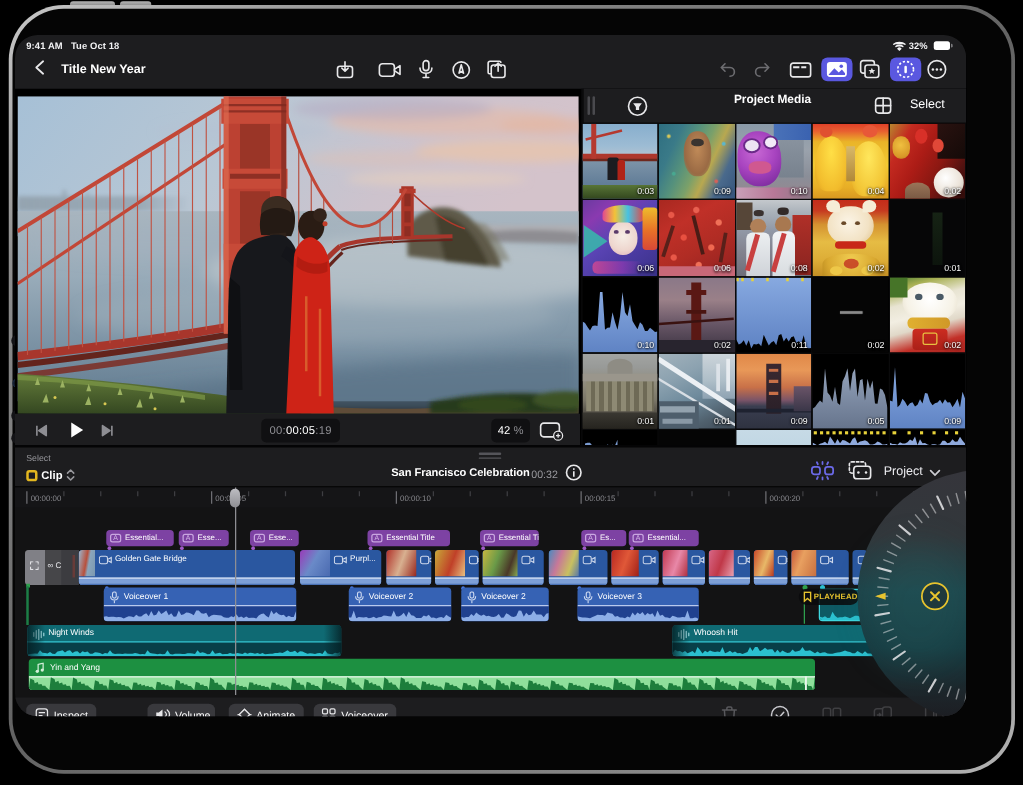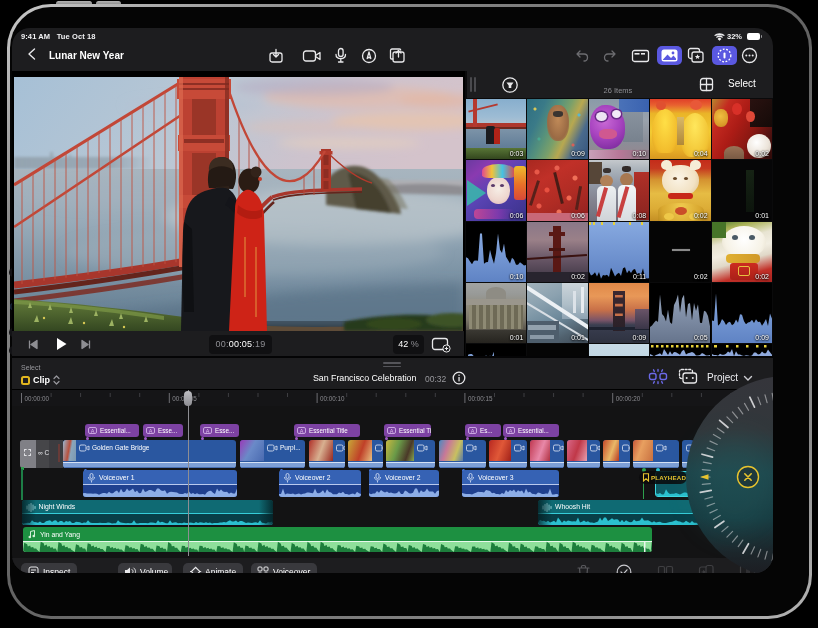--- a/index.html
+++ b/index.html
@@ -19,21 +19,21 @@
     <div class="abs" style="left:9px;top:4px;font-size:7.5px;font-weight:bold;color:#f2f2f4;letter-spacing:.1px">9:41 AM&nbsp;&nbsp; Tue Oct 18</div>
     <svg style="position:absolute;left:702px;top:4px" width="11" height="9" viewBox="0 0 11 9">
       <path d="M1 3.4 C3 1.4 8 1.4 10 3.4 M2.7 5.2 C4 3.9 7 3.9 8.3 5.2 M4.4 6.9 C5 6.3 6 6.3 6.6 6.9 L5.5 8 Z" stroke="#f2f2f4" stroke-width="1.1" fill="#f2f2f4" stroke-linecap="round"></path>
     </svg>
     <div class="abs" style="left:715px;top:4px;font-size:7.5px;font-weight:bold;color:#f2f2f4">32%</div>
     <div class="abs" style="left:735px;top:4.5px;width:13px;height:7px;border-radius:2px;background:#fff"></div>
     <div class="abs" style="left:748.5px;top:6.5px;width:1.5px;height:3px;border-radius:0 1px 1px 0;background:#9a9a9e"></div>
     <svg style="position:absolute;left:14px;top:19px" width="12" height="14" viewBox="0 0 12 14">
       <path d="M8.5 2 L3 7 L8.5 12" stroke="#e8e8ea" stroke-width="1.4" fill="none" stroke-linecap="round" stroke-linejoin="round"></path>
     </svg>
-    <div class="abs" style="left:37px;top:22px;font-size:10px;font-weight:bold;color:#fff">Lunar New Year</div>
+    <div class="abs" style="left:37px;top:22px;font-size:10px;font-weight:bold;color:#fff">Title New Year</div>
     <svg style="position:absolute;left:256px;top:20px" width="16" height="16" viewBox="0 0 16 16">
       <rect x="2" y="5" width="12" height="9" rx="2" stroke="#e8e8ea" stroke-width="1.3" fill="none" stroke-linecap="round" stroke-linejoin="round"></rect>
       <path d="M8 1.5 L8 8.5 M5.5 6.5 L8 9 L10.5 6.5" stroke="#e8e8ea" stroke-width="1.3" fill="none" stroke-linecap="round" stroke-linejoin="round"></path>
     </svg>
     <svg style="position:absolute;left:290px;top:21px" width="20" height="14" viewBox="0 0 20 14">
       <rect x="1.5" y="2" width="12" height="10" rx="2.5" stroke="#e8e8ea" stroke-width="1.3" fill="none" stroke-linecap="round" stroke-linejoin="round"></rect>
       <path d="M13.5 6.5 L18 3.5 L18 10.5 L13.5 7.5" stroke="#e8e8ea" stroke-width="1.3" fill="none" stroke-linecap="round" stroke-linejoin="round"></path>
     </svg>
     <svg style="position:absolute;left:322px;top:19px" width="13" height="17" viewBox="0 0 13 17">
       <rect x="4.5" y="1.5" width="4.6" height="8" rx="2.3" stroke="#e8e8ea" stroke-width="1.3" fill="none" stroke-linecap="round" stroke-linejoin="round"></rect>
@@ -243,21 +243,21 @@
       <path d="M15.5 10.8 L15.5 14.2 M13.8 12.5 L17.2 12.5" stroke="#e8e8ea" stroke-width="1"></path>
     </svg>
     <div class="abs" style="left:453px;top:43px;width:308px;height:287px;background:#0a0a0b"></div>
     <div class="abs" style="left:455px;top:43px;width:306px;height:27px;background:#1d1d1f"></div>
     <div class="abs" style="left:458px;top:49px;width:1.6px;height:15px;background:#4a4a4e;border-radius:1px"></div>
     <div class="abs" style="left:462px;top:49px;width:1.6px;height:15px;background:#4a4a4e;border-radius:1px"></div>
     <svg style="position:absolute;left:489px;top:48px" width="18" height="18" viewBox="0 0 18 18">
       <circle cx="9" cy="9" r="7.2" stroke="#e8e8ea" stroke-width="1.3" fill="none" stroke-linecap="round" stroke-linejoin="round"></circle>
       <path d="M5.5 6.5 L12.5 6.5 L10.3 9.5 L10.3 12 L7.7 12 L7.7 9.5 Z" fill="#e8e8ea" stroke="none"></path>
     </svg>
-    <div class="abs" style="left:453px;top:58px;width:306px;text-align:center;font-size:7.5px;color:#8e8e93">26 Items</div>
+    <div class="abs" style="left:453px;top:46px;width:306px;text-align:center;font-size:9.5px;font-weight:bold;color:#fff">Project Media</div>
     <svg style="position:absolute;left:687px;top:49px" width="15" height="15" viewBox="0 0 15 15">
       <rect x="1.5" y="1.5" width="12" height="12" rx="2.5" stroke="#e8e8ea" stroke-width="1.3" fill="none" stroke-linecap="round" stroke-linejoin="round"></rect>
       <path d="M7.5 1.5 L7.5 13.5 M1.5 7.5 L13.5 7.5" stroke="#e8e8ea" stroke-width="1.3" fill="none" stroke-linecap="round" stroke-linejoin="round"></path>
     </svg>
     <div class="abs" style="left:716px;top:50px;font-size:10px;color:#fff">Select</div>
     <div style="position:absolute;left:454px;top:71px;width:60.4px;height:60.3px;overflow:hidden;background:#000">
       <div style="position:absolute;inset:0;background:linear-gradient(180deg,#87aecd 0%,#9dbcd4 30%,#b3c3d0 44%,#7e95a9 48%,#647f99 78%,#5a7690 100%)"></div>
       <div style="position:absolute;left:0;top:24px;width:100%;height:4.5px;background:#ae372c"></div>
       <div style="position:absolute;left:0;top:28px;width:100%;height:2px;background:#6e281e"></div>
       <div style="position:absolute;left:7px;top:0;width:4px;height:28px;background:#b5392f"></div>
@@ -507,21 +507,21 @@
     <div class="abs" style="left:0;top:327.5px;width:761px;height:5.5px;background:#040405"></div>
     <div class="abs" style="left:0;top:330px;width:761px;height:32px;background:#1d1d1f;border-bottom:1px solid #000"></div>
     <div class="abs" style="left:371px;top:334px;width:18px;height:1.8px;background:#55555a;border-radius:1px"></div>
     <div class="abs" style="left:371px;top:337.5px;width:18px;height:1.8px;background:#55555a;border-radius:1px"></div>
     <div class="abs" style="left:9px;top:336px;font-size:7px;color:#98989d">Select</div>
     <div class="abs" style="left:9px;top:348px;width:8.5px;height:8.5px;border:2px solid #e3b71f;border-radius:2.5px;background:transparent"></div>
     <div class="abs" style="left:21px;top:347px;font-size:9px;font-weight:bold;color:#fff">Clip</div>
     <svg style="position:absolute;left:40px;top:346px" width="9" height="12" viewBox="0 0 9 12">
       <path d="M2 4.5 L4.5 2 L7 4.5 M2 7.5 L4.5 10 L7 7.5" stroke="#98989d" stroke-width="1.2" fill="none" stroke-linecap="round" stroke-linejoin="round"></path>
     </svg>
-    <div class="abs" style="left:301px;top:345px;font-size:8.9px;font-weight:normal;color:#fff;letter-spacing:-0.05px">San Francisco Celebration</div>
+    <div class="abs" style="left:301px;top:345px;font-size:8.9px;font-weight:bold;color:#fff;letter-spacing:-0.05px">San Francisco Celebration</div>
     <div class="abs" style="left:413px;top:346px;font-size:8.5px;color:#98989d">00:32</div>
     <svg style="position:absolute;left:440px;top:343px" width="14" height="14" viewBox="0 0 14 14">
       <circle cx="7" cy="7" r="5.8" stroke="#e8e8ea" stroke-width="1.3" fill="none" stroke-linecap="round" stroke-linejoin="round"></circle>
       <rect x="6.4" y="6" width="1.3" height="4.4" fill="#e8e8ea"></rect>
       <rect x="6.4" y="3.6" width="1.3" height="1.3" fill="#e8e8ea"></rect>
     </svg>
     <svg style="position:absolute;left:636px;top:340px" width="20" height="17" viewBox="0 0 20 17">
       <g stroke="#6b69e8" stroke-width="1.4" fill="none" stroke-linecap="round">
         <rect x="1.5" y="5.5" width="6.5" height="6" rx="2"></rect>
         <rect x="12" y="5.5" width="6.5" height="6" rx="2"></rect>

